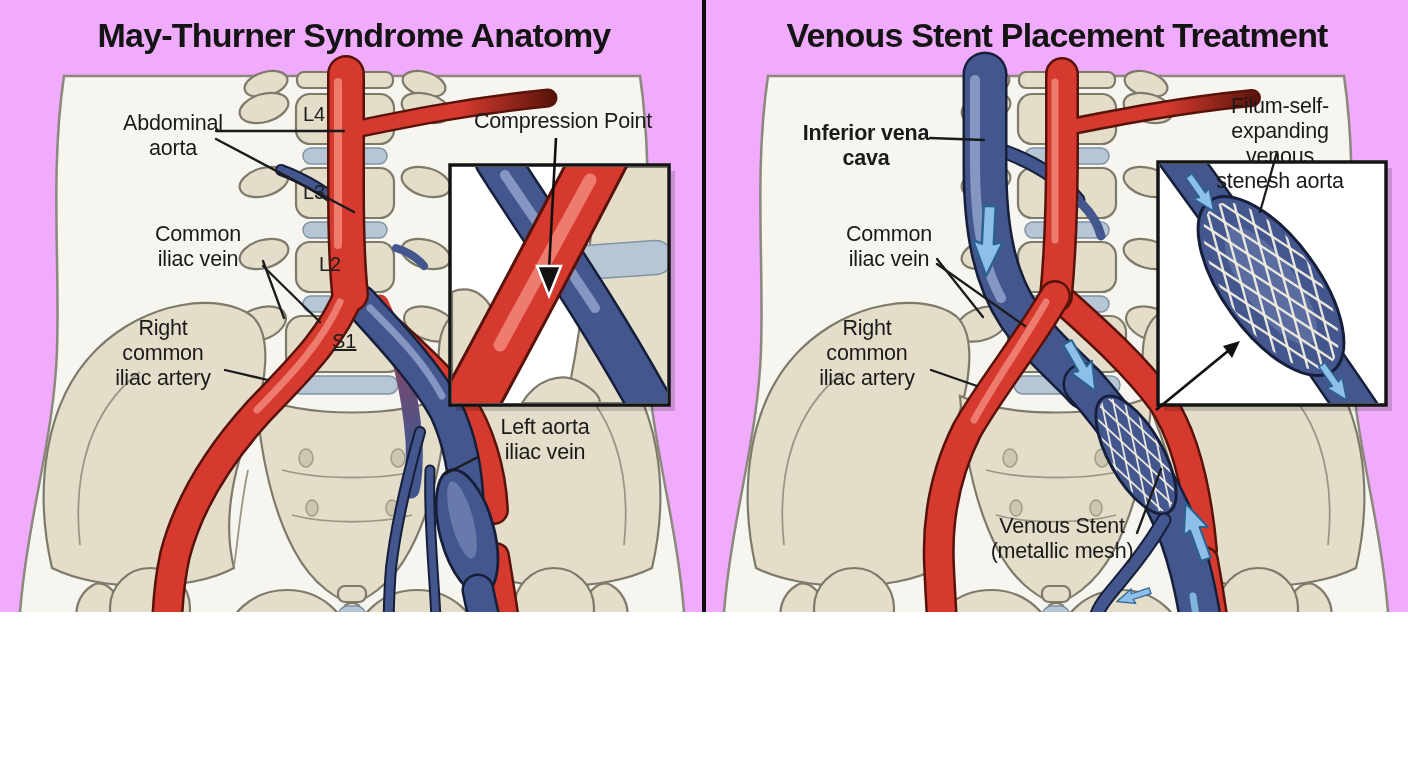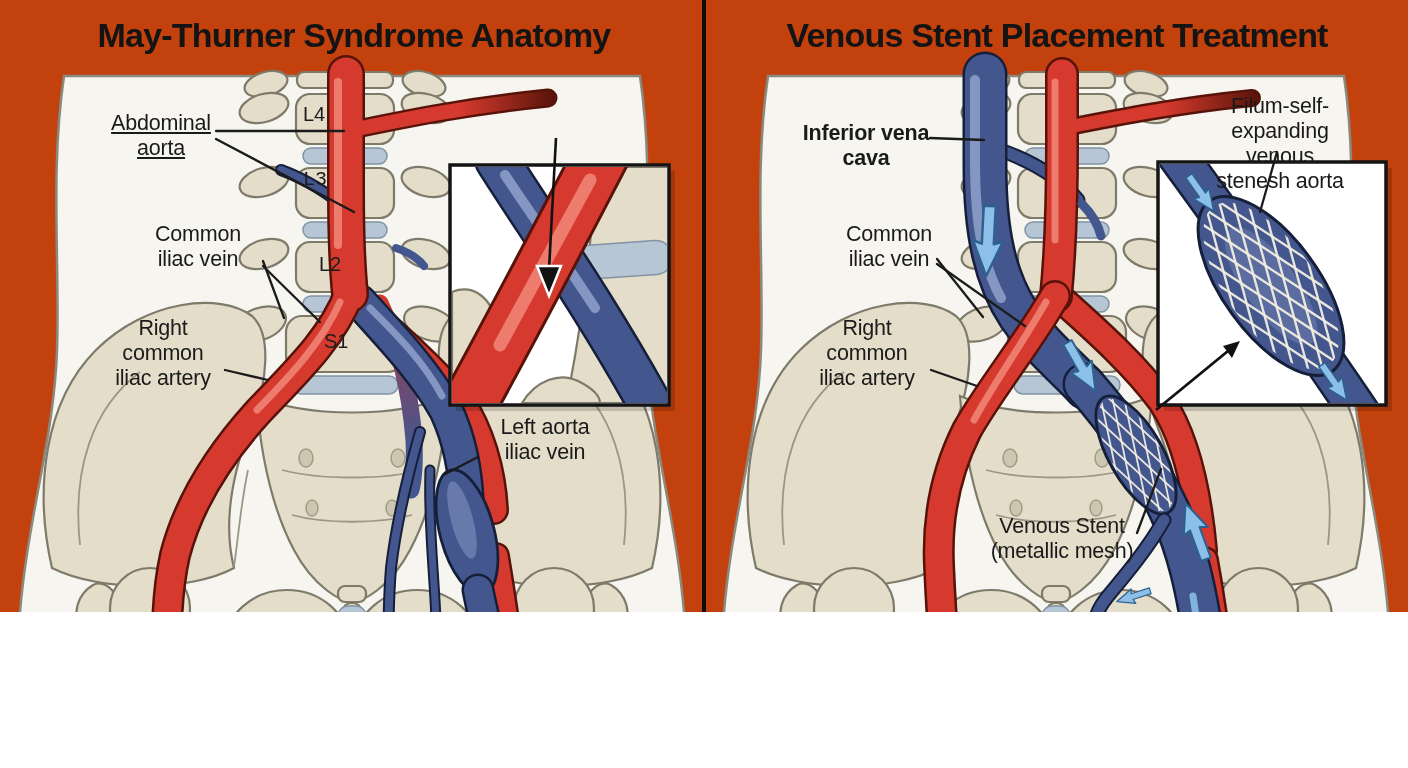--- a/index.html
+++ b/index.html
@@ -1,16 +1,16 @@
 <!DOCTYPE html>
 <html><head>
 <meta charset="utf-8">
 <style>
   html,body{margin:0;padding:0;background:#ffffff;}
-  #stage{position:relative;width:1408px;height:612px;overflow:hidden;background:#c2410c;
+  #stage{position:relative;width:1408px;height:612px;overflow:hidden;background:#f0abfc;
          font-family:"Liberation Sans",sans-serif;}
   svg{position:absolute;top:0;}
   #svgL{left:0;}
   #svgR{left:704px;}
   .divider{position:absolute;top:0;left:702px;width:4px;height:768px;background:#0d0d0d;}
   .ttl{position:absolute;transform:translateX(-50%);white-space:nowrap;font-weight:bold;
        font-size:34px;letter-spacing:-0.8px;color:#141414;}
   .lbl{position:absolute;transform:translateX(-50%);text-align:center;white-space:pre-line;
        font-size:21.5px;line-height:1.16;letter-spacing:-0.2px;color:#1a1a1a;}
   .vert{position:absolute;font-size:20px;color:#1d1d1d;}
@@ -299,33 +299,34 @@
     </g>
 
     <rect x="0" y="678" width="704" height="90" fill="url(#fadeW)"></rect>
   </svg>
 
   <div class="divider"></div>
 
   <div class="ttl" style="left:354px;top:16px;">May-Thurner Syndrome Anatomy</div>
   <div class="ttl" style="left:1057px;top:16px;">Venous Stent Placement Treatment</div>
 
-  <div class="lbl" style="left:161px;top:111px;text-decoration:underline;">Abdominal
+  <div class="lbl" style="left:173px;top:111px;">Abdominal
 aorta</div>
   <div class="lbl" style="left:198px;top:222px;">Common
 iliac vein</div>
   <div class="lbl" style="left:163px;top:316px;">Right
 common
 iliac artery</div>
+  <div class="lbl" style="left:563px;top:109px;">Compression Point</div>
   <div class="lbl" style="left:545px;top:415px;">Left aorta
 iliac vein</div>
   <div class="vert" style="left:303px;top:103px;">L4</div>
-  <div class="vert" style="left:303px;top:168px;font-family:Liberation Mono, monospace;">L3</div>
+  <div class="vert" style="left:303px;top:181px;">L3</div>
   <div class="vert" style="left:319px;top:253px;">L2</div>
-  <div class="vert" style="left:324px;top:330px;">S1</div>
+  <div class="vert" style="left:332px;top:330px;text-decoration:underline;">S1</div>
 
   <div class="lbl" style="left:866px;top:121px;font-weight:bold;">Inferior vena
 cava</div>
   <div class="lbl" style="left:889px;top:222px;">Common
 iliac vein</div>
   <div class="lbl" style="left:867px;top:316px;">Right
 common
 iliac artery</div>
   <div class="lbl" style="left:1280px;top:94px;">Filum-self-expanding
 venous stenesh aorta</div>

